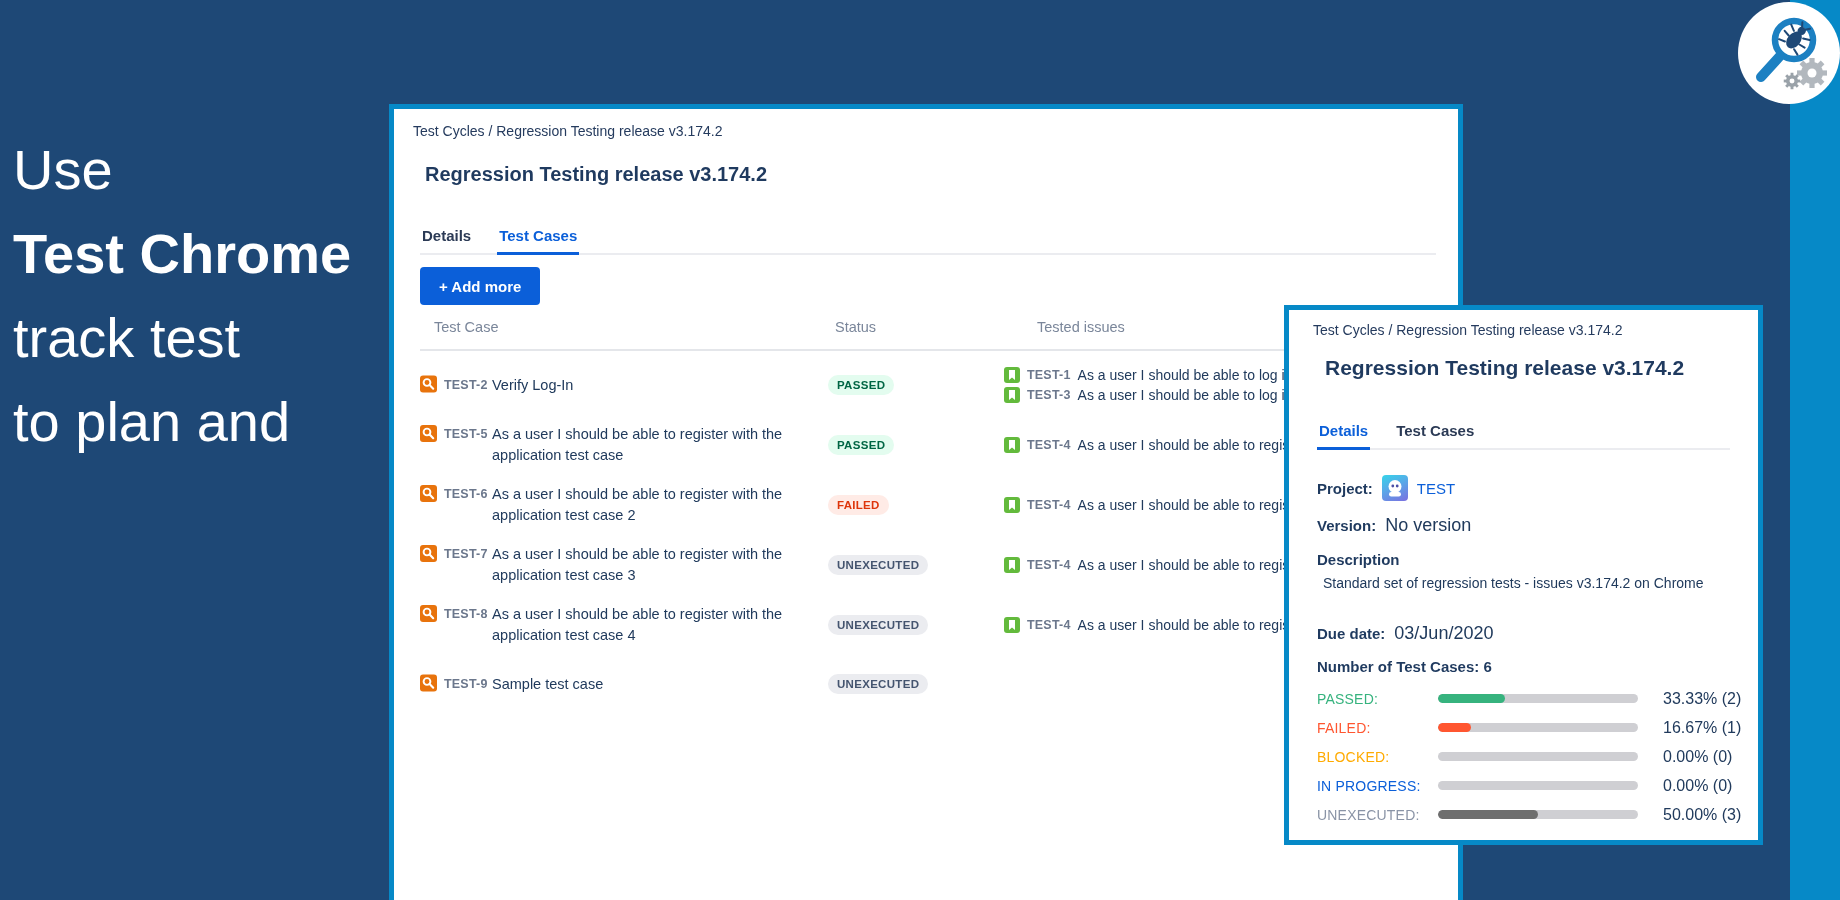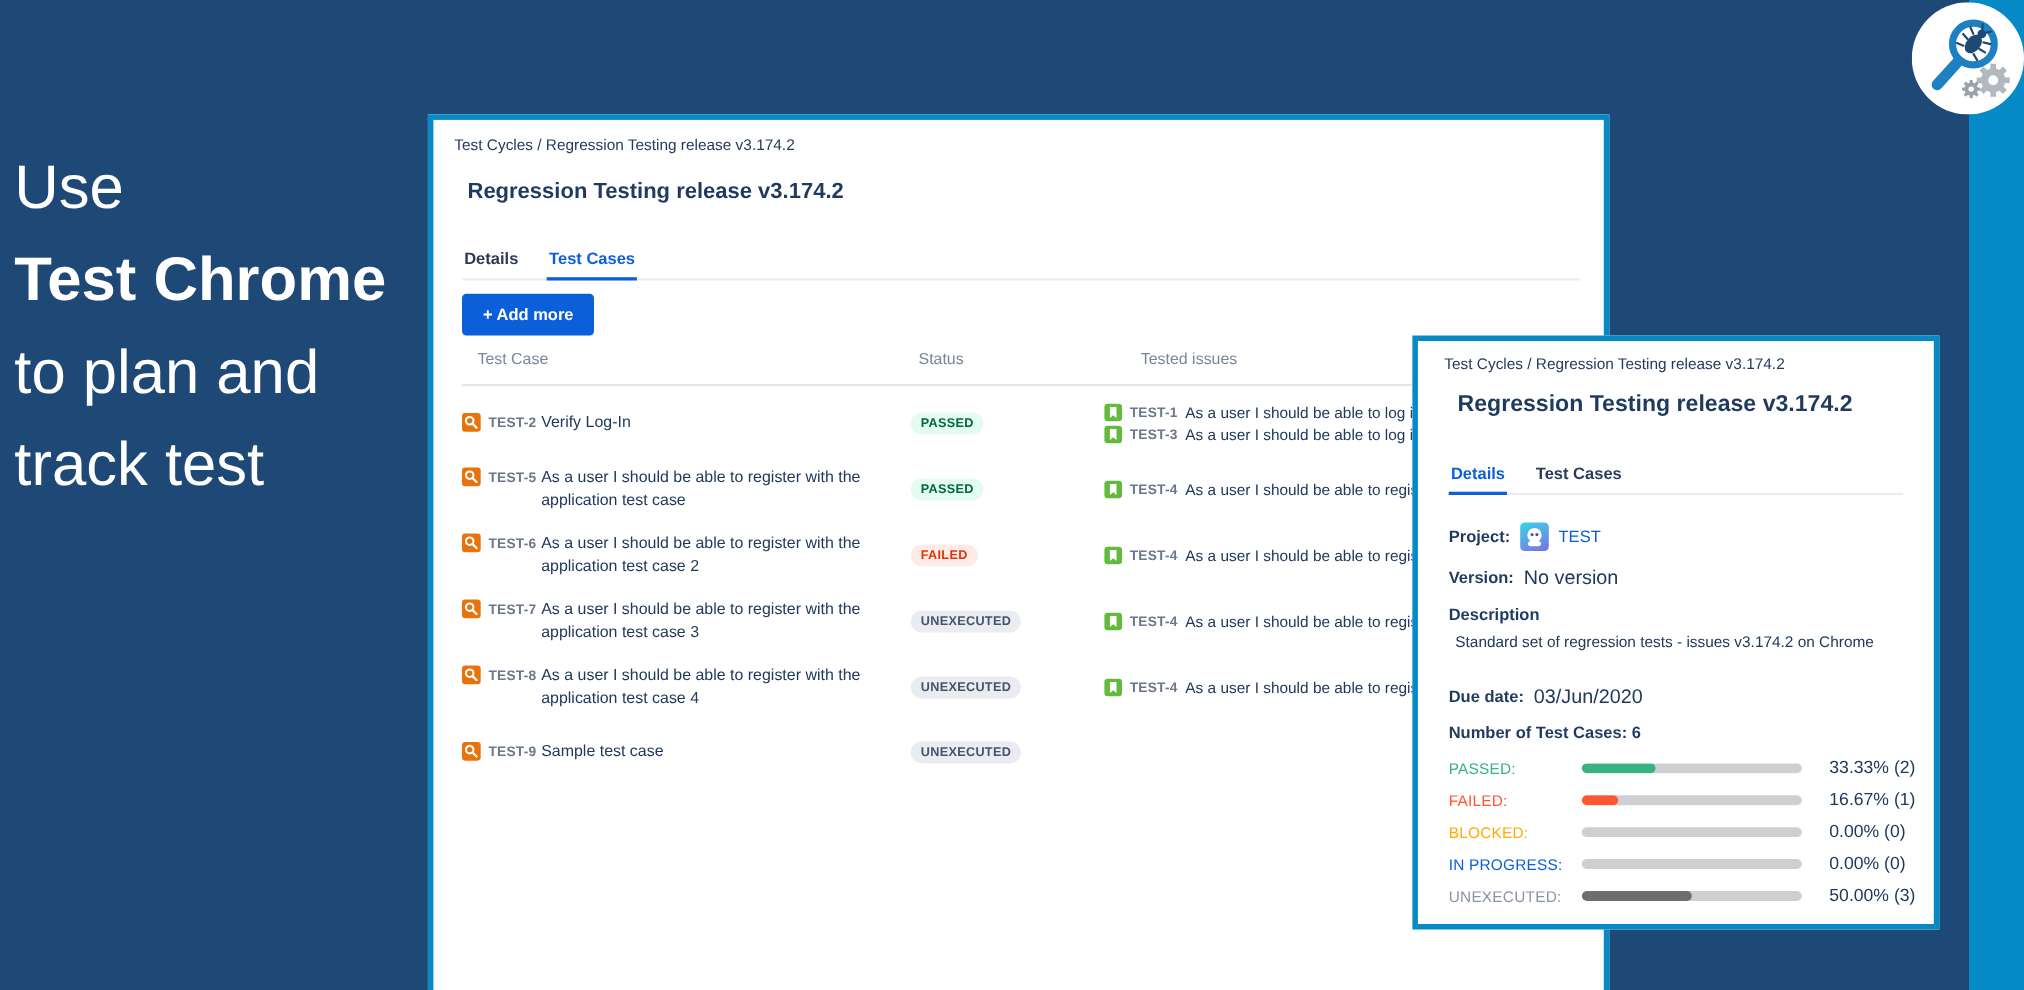--- a/index.html
+++ b/index.html
@@ -77,22 +77,22 @@
 </head>
 <body>
 
 <div class="stage">
 
   <div class="right-strip"></div>
 
   <div class="headline" id="headline">
       <div class="hl-line">Use</div>
       <div class="hl-line hl-bold">Test Chrome</div>
+      <div class="hl-line">track test</div>
       <div class="hl-line">to plan and</div>
-      <div class="hl-line">track test</div>
     </div>
 
   <div class="panel main-panel">
     <div class="crumb mp-breadcrumb">Test Cycles / Regression Testing release v3.174.2</div>
     <div class="panel-title mp-title">Regression Testing release v3.174.2</div>
     <div class="tabs mp-tabs" id="mp-tabs">
         <span class="tab">Details</span>
         <span class="tab active">Test Cases</span>
       </div>
     <button class="add-btn">+ Add more</button>

